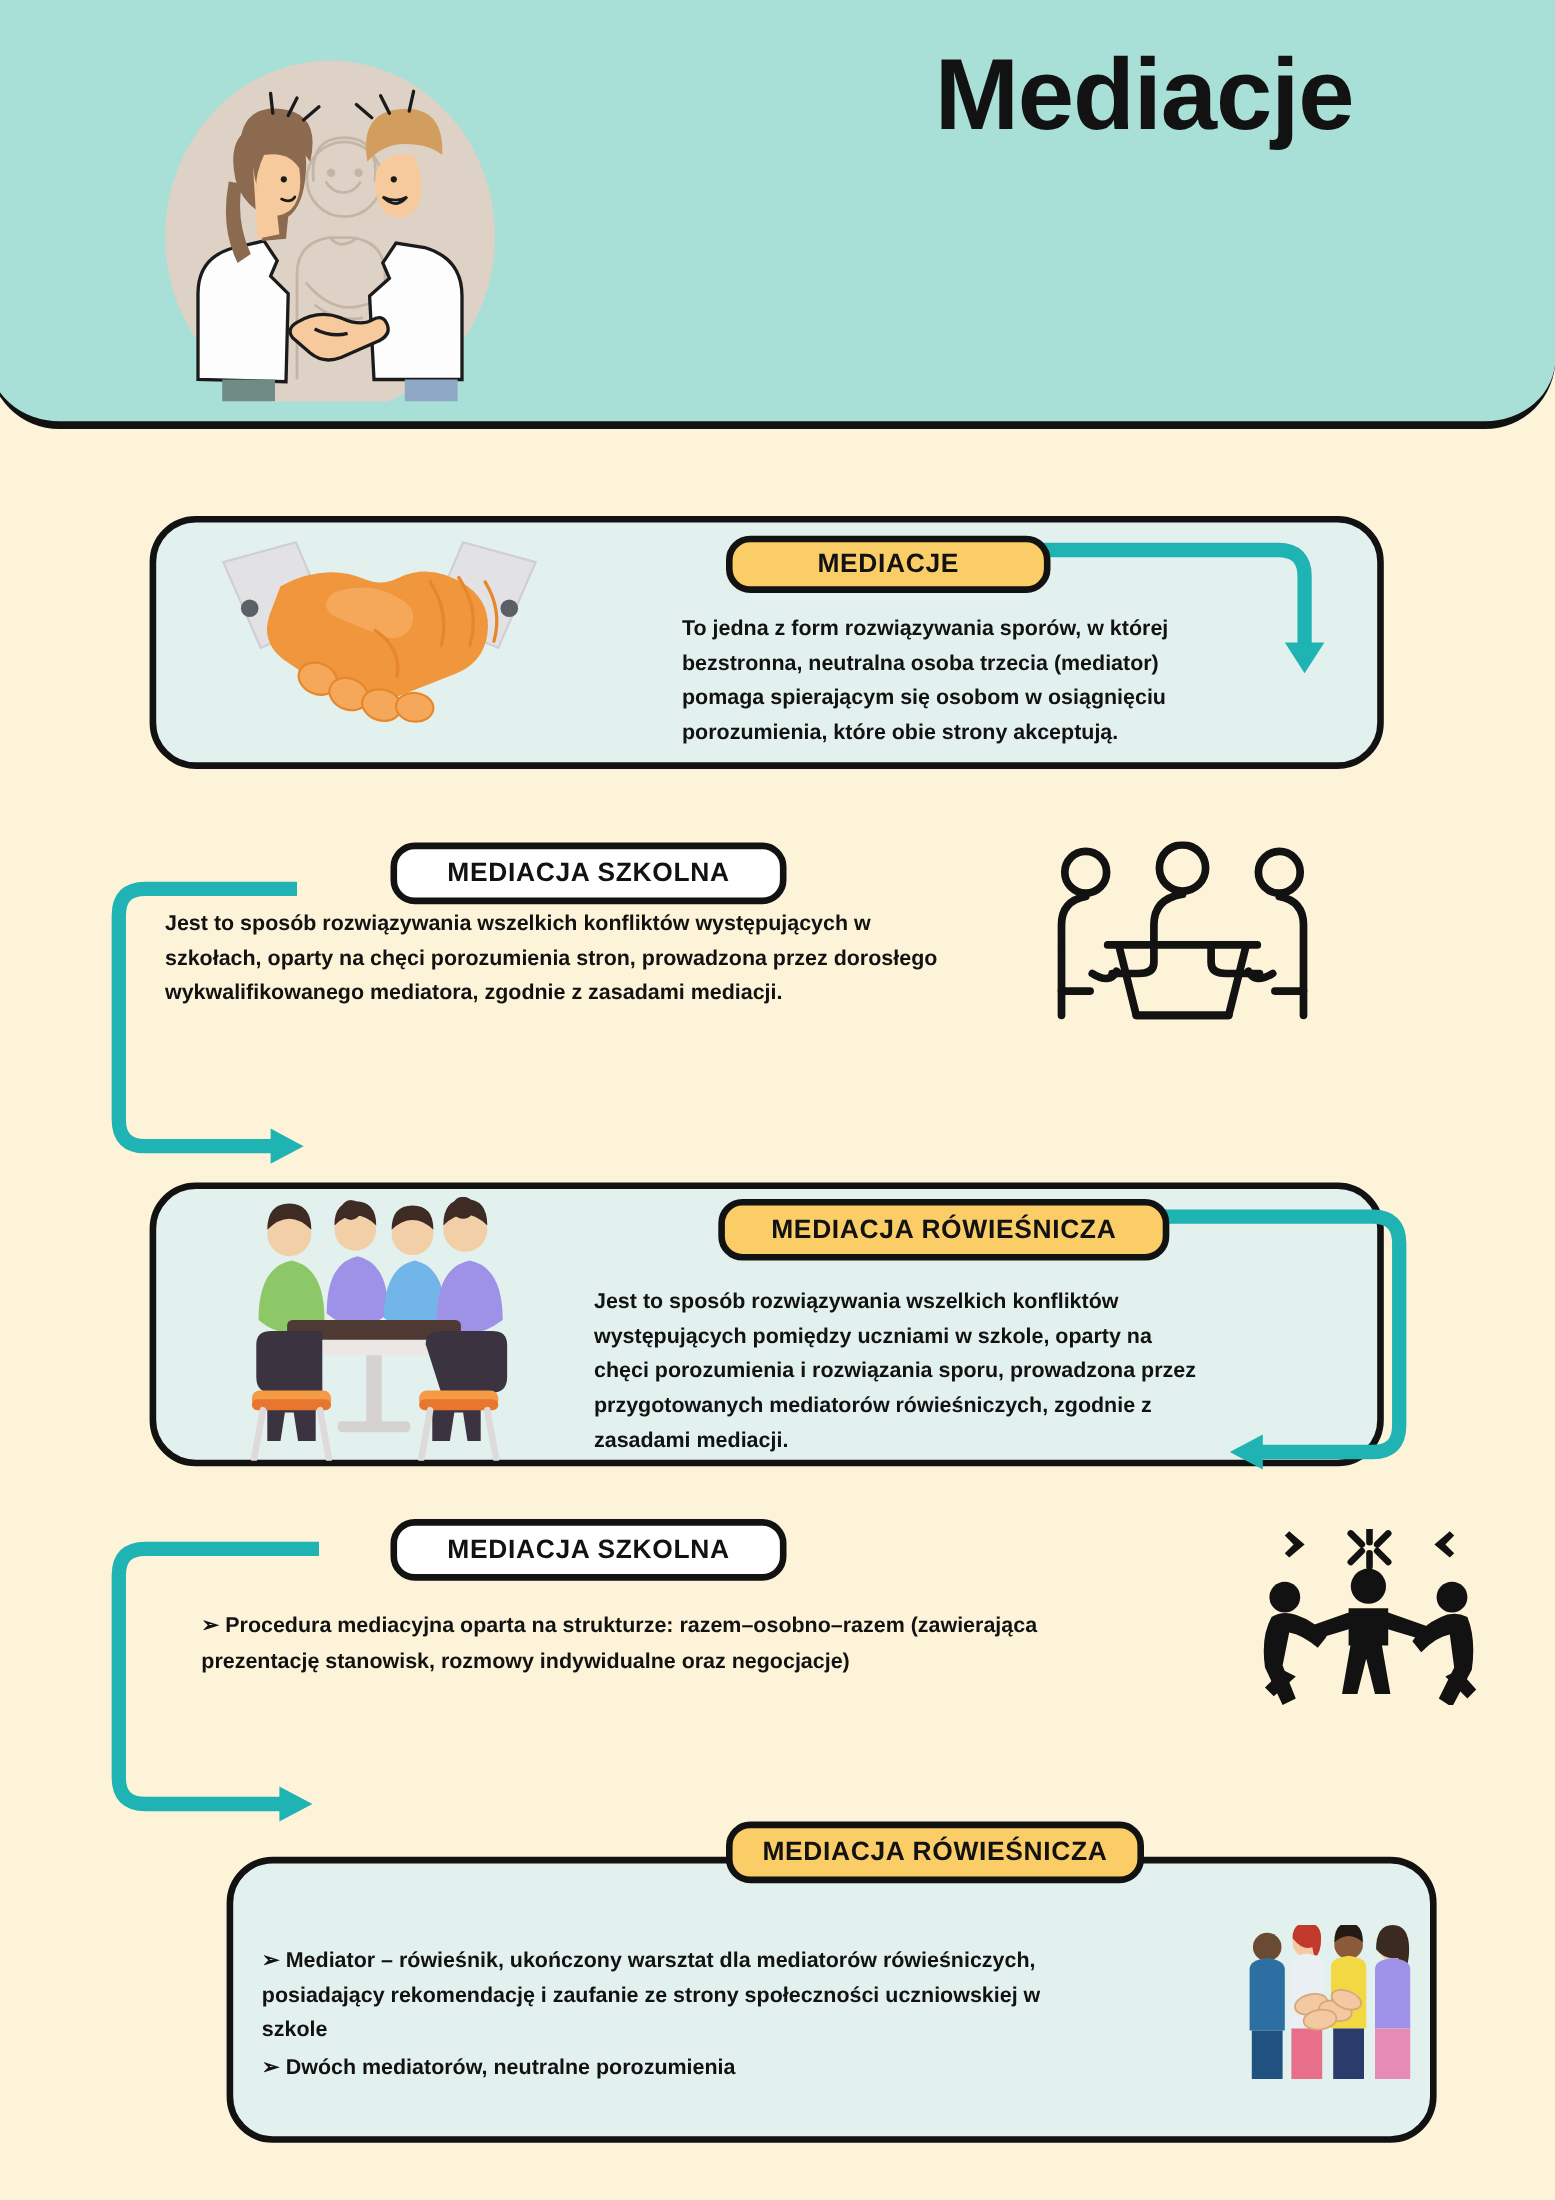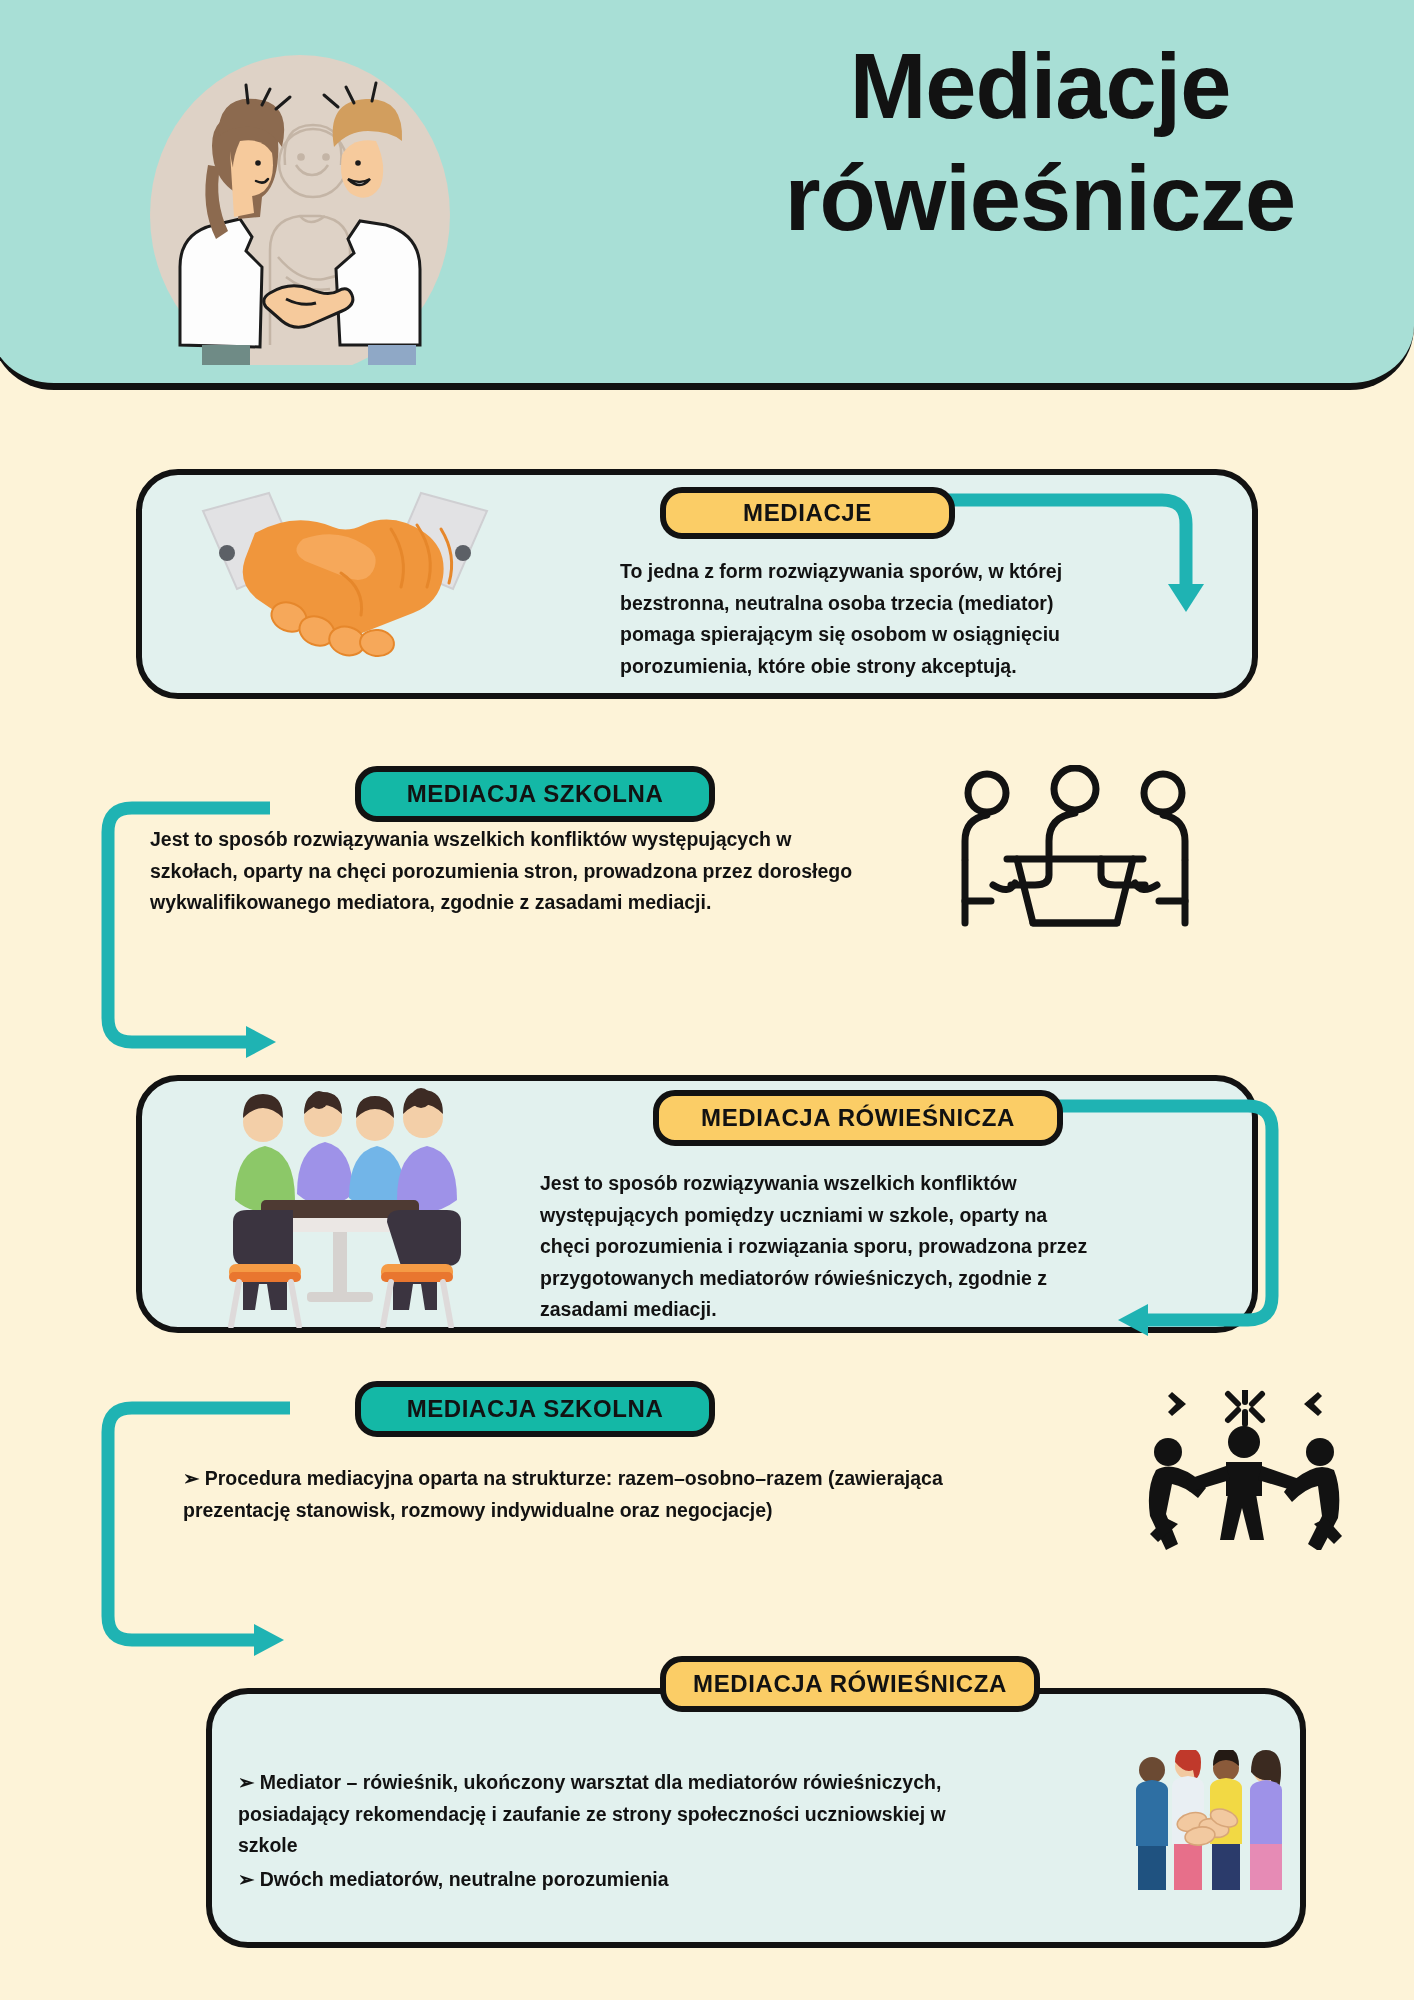--- a/index.html
+++ b/index.html
@@ -56,21 +56,21 @@
     border-radius: 22px;
     display: flex; align-items: center; justify-content: center;
     font-weight: 800;
     font-size: 24px;
     letter-spacing: 0.6px;
     color: #121212;
     text-align: center;
     z-index: 6;
   }
   .pill-yellow { background: #fbcd66; }
-  .pill-teal { background: #14b8a6; }
+  .pill-teal { background: #ffffff; }
 
   .pill-1 { left: 660px; top: 487px; width: 295px; height: 52px; }
   .pill-2 { left: 355px; top: 766px; width: 360px; height: 56px; }
   .pill-3 { left: 653px; top: 1090px; width: 410px; height: 56px; }
   .pill-4 { left: 355px; top: 1381px; width: 360px; height: 56px; }
   .pill-5 { left: 660px; top: 1656px; width: 380px; height: 56px; }
 
   
   .body-text {
     position: absolute;
@@ -165,21 +165,20 @@
 
       <g fill="#f6ca9c" stroke="#1b1b1b" stroke-width="3" stroke-linejoin="round">
         <path d="M190 248 q20 -12 40 -4 q18 8 28 2 q10 -6 14 4 q4 10 -10 16 l-32 14 q-16 6 -28 -4 l-16 -14 q-6 -8 4 -14 Z"></path>
         <path d="M206 254 q16 8 30 4"></path>
       </g>
     </svg>
   </div>
 
   <div class="header-title">
     <div>Mediacje</div>
-    <div>rówieśnicze</div>
   </div>
 </div>
 
 <svg class="connector" style="left:930px; top:492px; width:300px; height:130px;" viewBox="0 0 300 130">
   <path d="M0 8 H232 q24 0 24 24 V96" stroke="#1fb3b3" stroke-width="13" fill="none" stroke-linecap="butt"></path>
   <path d="M238 92 l18 28 l18 -28 Z" fill="#1fb3b3"></path>
 </svg>
 
 <svg class="connector" style="left:100px; top:800px; width:300px; height:270px;" viewBox="0 0 300 270">
   <path d="M170 8 H32 q-24 0 -24 24 V218 q0 24 24 24 H150" stroke="#1fb3b3" stroke-width="13" fill="none"></path>

